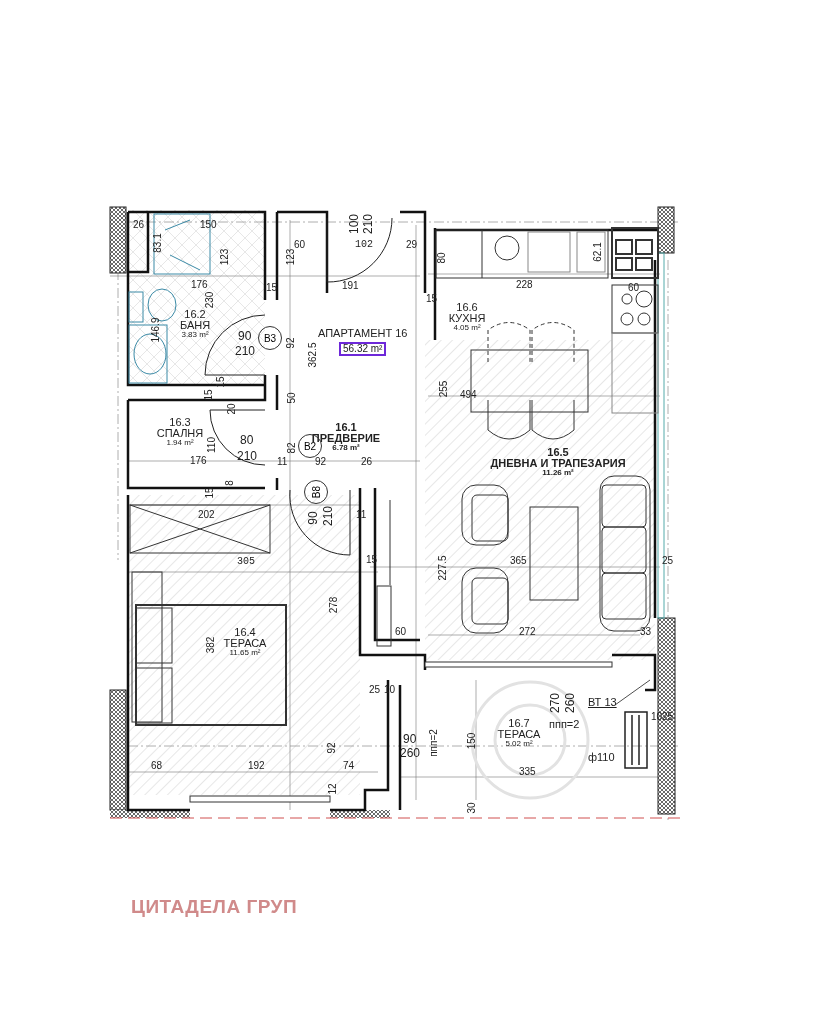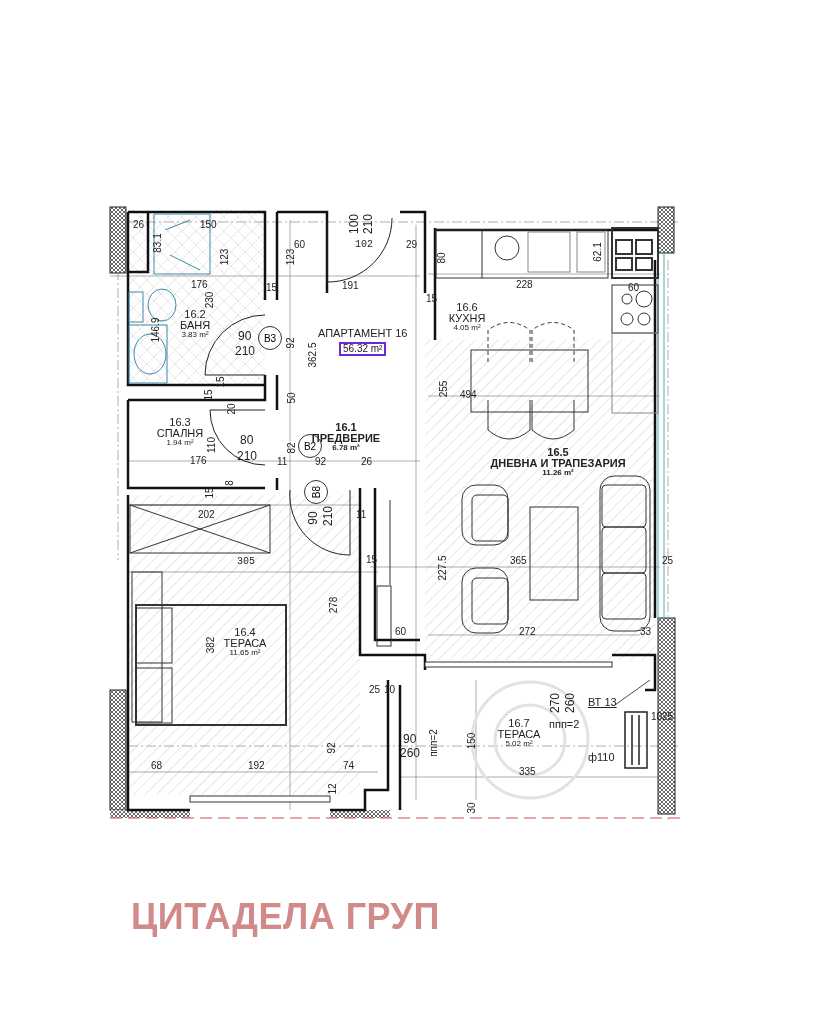--- a/index.html
+++ b/index.html
@@ -9,21 +9,21 @@
   .dim { font-size:10px; color:#222; }
   .dim.v { transform:rotate(-90deg); transform-origin:center center; }
   .room-num { font-size:11px; text-align:center; }
   .room-name { font-size:11px; text-align:center; }
   .room-area { font-size:8px; text-align:center; }
   .room-label { position:absolute; text-align:center; transform:translateX(-50%); }
   .apt-title { font-size:11px; }
   .apt-area { font-size:10px; border:2px solid #6d28d9; padding:0 2px; display:inline-block; margin-top:2px; }
   .door-w { font-size:12px; }
   .door-tag { position:absolute; width:22px; height:22px; border:1px solid #333; border-radius:50%; font-size:10px; display:flex; align-items:center; justify-content:center; }
-  .brand { position:absolute; left:131px; top:896px; font-size:36px; font-weight:bold; color:#d08a8a; letter-spacing:0.5px; font-family:"Liberation Sans", sans-serif; }
+  .brand { position:absolute; left:131px; top:896px; font-size:19px; font-weight:bold; color:#d08a8a; letter-spacing:0.5px; font-family:"Liberation Sans", sans-serif; }
 </style>
 </head>
 <body>
 
 <svg id="plan" viewBox="0 0 826 1012" xmlns="http://www.w3.org/2000/svg">
   <defs>
     <pattern id="hatch" width="8" height="8" patternUnits="userSpaceOnUse" patternTransform="rotate(45)">
       <line x1="0" y1="0" x2="0" y2="8" stroke="#cfcfcf" stroke-width="1"></line>
     </pattern>
     <pattern id="tile" width="14" height="14" patternUnits="userSpaceOnUse">

